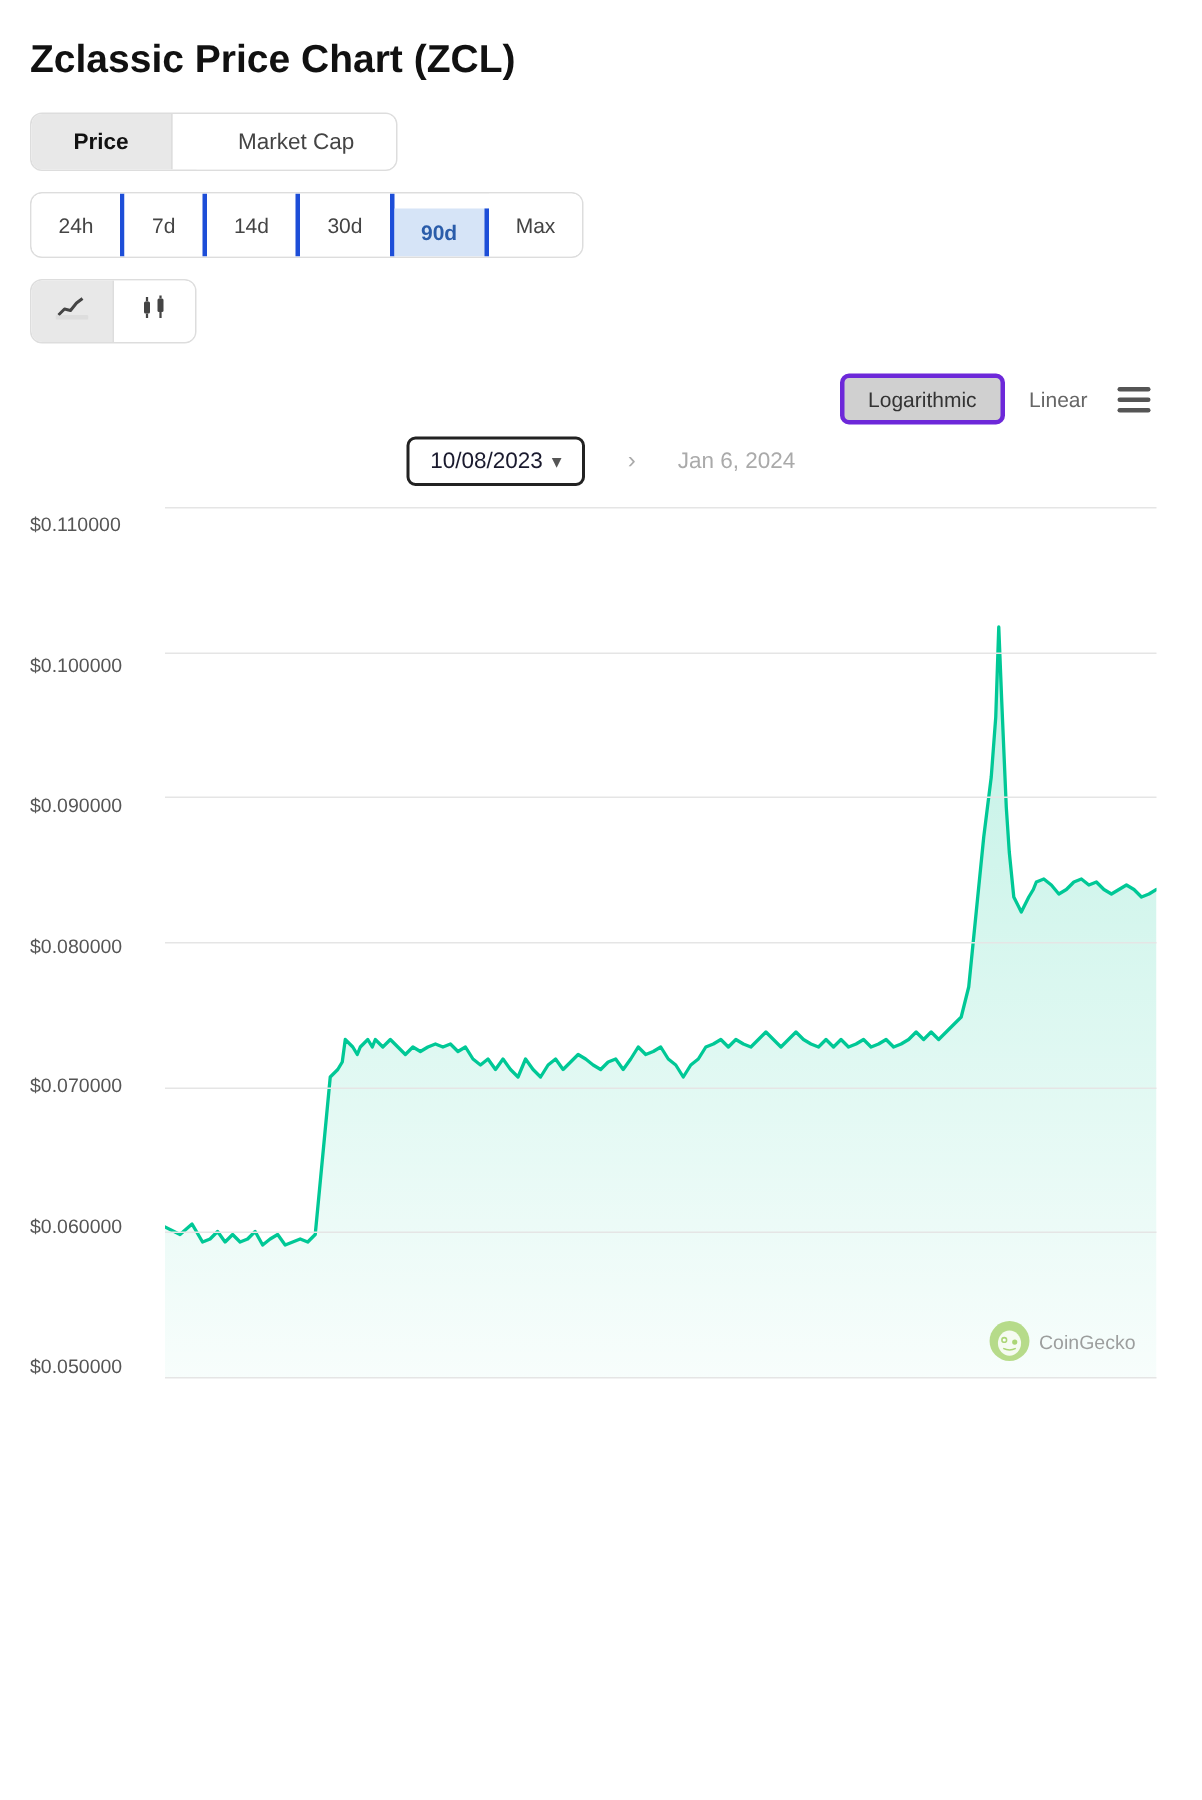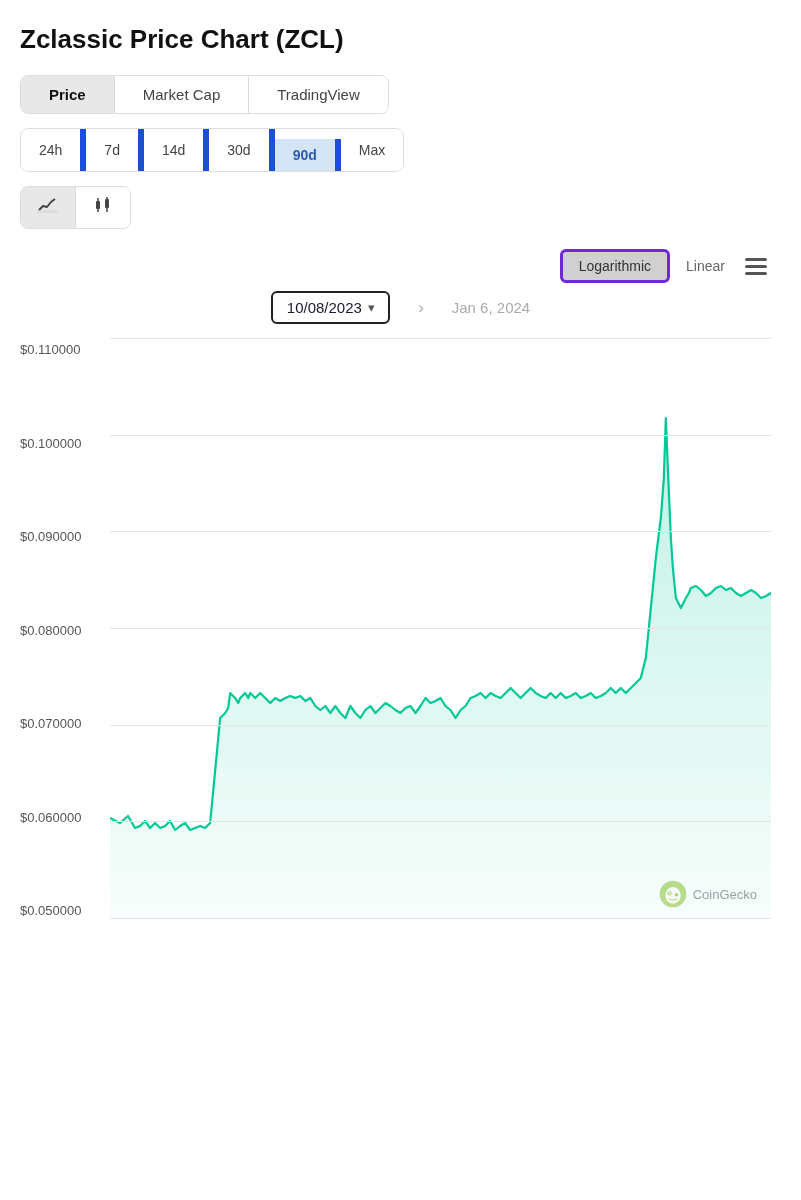--- a/index.html
+++ b/index.html
@@ -12,59 +12,59 @@
       color: #1a1a2e;
     }
     .page-title {
       font-size: 26px;
       font-weight: 700;
       margin-bottom: 20px;
       color: #111;
     }
     .tab-group {
       display: flex;
+      gap: 16px;
+      margin-bottom: 14px;
+      border: 1px solid #ddd;
+      border-radius: 8px;
+      overflow: hidden;
+      width: fit-content;
+    }
+    .tab-btn {
+      padding: 10px 28px;
+      border: none;
+      background: #fff;
+      cursor: pointer;
+      font-size: 15px;
+      color: #444;
+      border-right: 1px solid #ddd;
+    }
+    .tab-btn:last-child { border-right: none; }
+    .tab-btn.active {
+      background: #e8e8e8;
+      font-weight: 600;
+      color: #111;
+    }
+    .time-group {
+      display: flex;
       gap: 0;
       margin-bottom: 14px;
       border: 1px solid #ddd;
       border-radius: 8px;
       overflow: hidden;
       width: fit-content;
     }
-    .tab-btn {
-      padding: 10px 28px;
-      border: none;
-      background: #fff;
-      cursor: pointer;
-      font-size: 15px;
-      color: #444;
-      border-right: 1px solid #ddd;
-    }
-    .tab-btn:last-child { border-right: none; }
-    .tab-btn.active {
-      background: #e8e8e8;
-      font-weight: 600;
-      color: #111;
-    }
-    .time-group {
-      display: flex;
-      gap: 0;
-      margin-bottom: 14px;
-      border: 1px solid #ddd;
-      border-radius: 8px;
-      overflow: hidden;
-      width: fit-content;
-    }
     .time-btn {
       padding: 8px 18px;
       border: none;
       background: #fff;
       cursor: pointer;
       font-size: 14px;
       color: #444;
-      border-right: 6px solid #1d4ed8;
+      border-right: 3px solid #1d4ed8;
     }
     .time-btn:last-child { border-right: none; }
     .time-btn.active {
       background: #d6e4f7;
       color: #2a5caa;
       font-weight: 600;
       margin-top: 10px;
     }
     .chart-type-group {
       display: flex;
@@ -218,21 +218,20 @@
     }
   </style>
 </head>
 <body>
 
 <h1 class="page-title">Zclassic Price Chart (ZCL)</h1>
 
 <div class="tab-group">
   <button class="tab-btn active">Price</button>
   <button class="tab-btn">Market Cap</button>
-  <button class="tab-btn">TradingView</button>
 </div>
 
 <div class="time-group">
   <button class="time-btn">24h</button>
   <button class="time-btn">7d</button>
   <button class="time-btn">14d</button>
   <button class="time-btn">30d</button>
   <button class="time-btn active">90d</button>
   <button class="time-btn">Max</button>
 </div>

